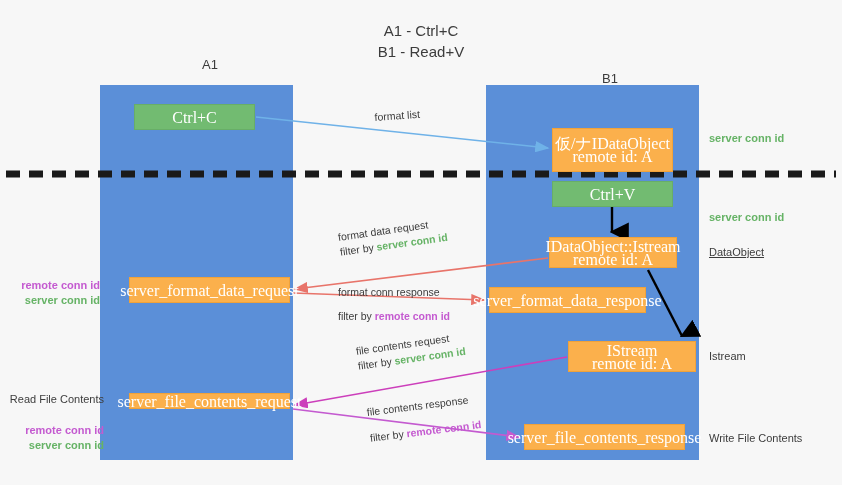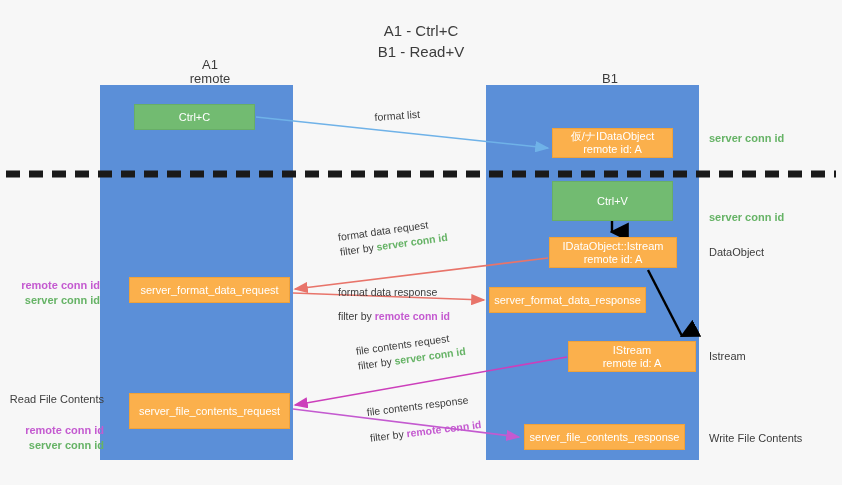--- a/index.html
+++ b/index.html
@@ -30,45 +30,46 @@
   
   .lane{background:#5b8fd8;}
   #lane-a1{left:100px;top:85px;width:193px;height:375px;}
   #lane-b1{left:486px;top:85px;width:213px;height:375px;}
 
   
   .node{
     box-sizing:border-box;
     display:flex;flex-direction:column;
     align-items:center;justify-content:center;
-    color:#ffffff;font-size:11px;line-height:13px;
+    color:#ffffff;font-size:16px;line-height:13px;
     text-align:center;
+    font-family:Liberation Serif, serif;
   }
   .orange{background:#fbb04c;border:1px solid #f0a23a;}
   .green{background:#72bb71;border:1px solid #68ae67;}
 
   #n-ctrlc{left:134px;top:104px;width:121px;height:26px;}
-  #n-dataobj{left:552px;top:128px;width:121px;height:30px;}
-  #n-ctrlv{left:552px;top:181px;width:121px;height:40px;}
+  #n-dataobj{left:552px;top:128px;width:121px;height:44px;}
+  #n-ctrlv{left:552px;top:181px;width:121px;height:26px;}
   #n-getdata{left:549px;top:237px;width:128px;height:31px;}
   #n-fmt-req{left:129px;top:277px;width:161px;height:26px;}
   #n-fmt-res{left:489px;top:287px;width:157px;height:26px;}
   #n-istream{left:568px;top:341px;width:128px;height:31px;}
-  #n-file-req{left:129px;top:393px;width:161px;height:36px;align-items:center;}
+  #n-file-req{left:129px;top:393px;width:161px;height:16px;align-items:center;}
   #n-file-res{left:524px;top:424px;width:161px;height:26px;}
 
   
   .side{font-size:11px;line-height:15px;}
   .greenlbl{color:#66b366;font-weight:bold;}
   .purplelbl{color:#c45ad0;font-weight:bold;}
   .plain{color:#3c3c3c;}
 
   #lbl-srv-1{left:709px;top:131px;}
   #lbl-srv-2{left:709px;top:210px;}
-  #lbl-dataobject{left:709px;top:245px;}
+  #lbl-dataobject{left:709px;top:245px;text-decoration:underline;}
   #lbl-istream{left:709px;top:349px;}
   #lbl-write{left:709px;top:431px;}
 
   #lbl-left-1{left:8px;top:278px;width:92px;text-align:right;}
   #lbl-left-2{left:8px;top:392px;width:96px;text-align:right;}
   #lbl-left-2 .plain{display:block;margin-bottom:16px;}
 
   
   .ann{font-size:10.5px;line-height:15px;color:#3c3c3c;white-space:nowrap;}
   .ann .g{color:#66b366;font-weight:bold;}
@@ -88,21 +89,20 @@
 
 <div id="stage">
 
   <div class="abs" id="title">
     <div>A1 - Ctrl+C</div>
     <div>B1 - Read+V</div>
   </div>
 
   <div class="abs col-head" id="head-a1">
     <div>A1</div>
-    <div>remote</div>
   </div>
   <div class="abs col-head" id="head-b1">
     <div>B1</div>
     <div>connection</div>
   </div>
 
   <div class="abs lane" id="lane-a1"></div>
   <div class="abs lane" id="lane-b1"></div>
 
   <svg class="abs" id="arrows" style="left:0;top:0;" width="842" height="485">
@@ -187,21 +187,21 @@
   </div>
 
   <div class="abs ann" id="ann-fdreq">
     <div>format data request</div>
     <div>
       <span>filter by </span><span class="g">server conn id</span>
     </div>
   </div>
 
   <div class="abs ann" id="ann-fdres">
-    <div>format data response</div>
+    <div>format conn response</div>
     <div style="margin-top:9px;">
       <span>filter by </span><span class="p">remote conn id</span>
     </div>
   </div>
 
   <div class="abs ann" id="ann-fcreq">
     <div>file contents request</div>
     <div>
       <span>filter by </span><span class="g">server conn id</span>
     </div>

